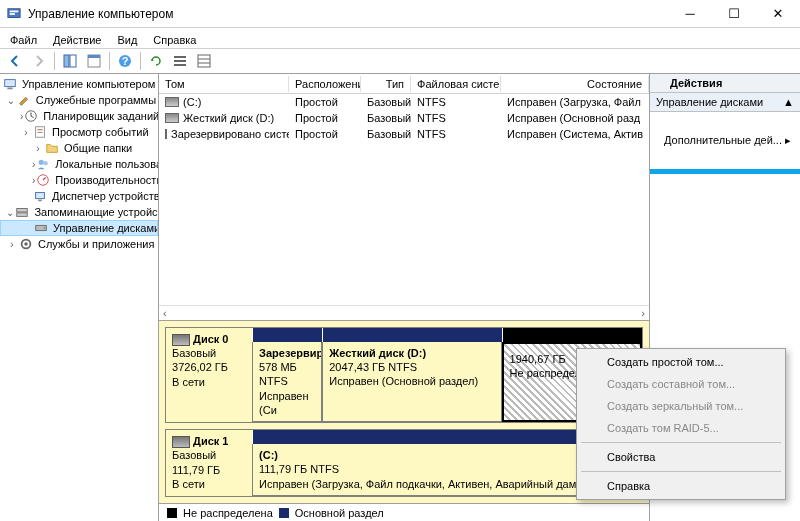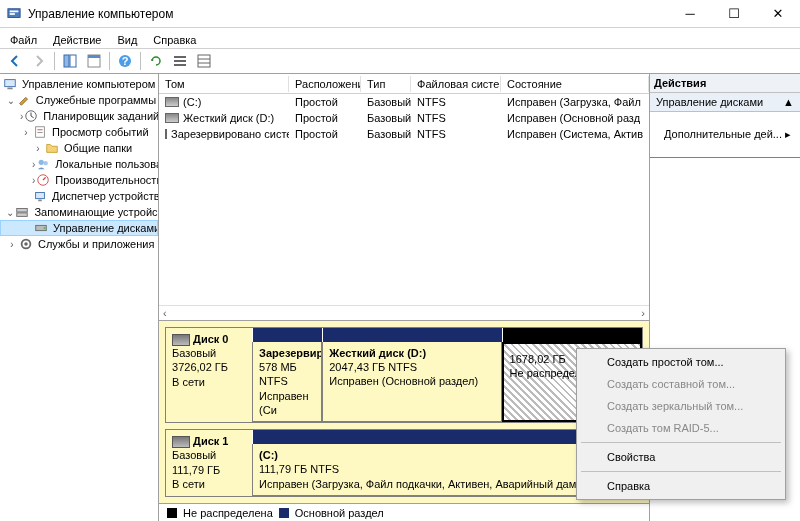--- a/index.html
+++ b/index.html
@@ -22,21 +22,21 @@
     .main { display: flex; height: calc(100% - 74px); }
     
     .tree-pane { width: 176px; border-right: 1px solid #a0a0a0; overflow: hidden; padding-top: 2px; }
     .tree-item { display: flex; align-items: center; height: 16px; padding: 1px 2px; white-space: nowrap; overflow: hidden; }
     .tree-arrow { width: 12px; text-align: center; color: #606060; font-size: 10px; }
     .tree-icon { width: 16px; height: 16px; margin-right: 4px; display: inline-flex; align-items: center; justify-content: center; flex-shrink: 0; }
     .tree-item.selected { background: #cce8ff; border: 1px solid #99d1ff; padding: 0 1px; }
     
     .center-pane { flex: 1; display: flex; flex-direction: column; border-right: 1px solid #a0a0a0; }
     
-    .vol-header { display: flex; height: 20px; border-bottom: 1px solid #d0d0d0; align-items: center; }
+    .vol-header { display: flex; height: 20px; border-bottom: 1px solid #d0d0d0; align-items: center; text-align: right; }
     .vol-header div { padding: 2px 6px; border-right: 1px solid #e0e0e0; white-space: nowrap; overflow: hidden; }
     .vol-list { flex: 1; overflow: hidden; }
     .vol-row { display: flex; height: 16px; align-items: center; }
     .vol-row div { padding: 0 6px; white-space: nowrap; overflow: hidden; }
     .vol-icon { width: 14px; height: 10px; background: linear-gradient(#888,#ccc); border: 1px solid #666; display: inline-block; margin-right: 4px; vertical-align: middle; }
     .c0 { width: 130px; display: flex; align-items: center; }
     .c1 { width: 72px; }
     .c2 { width: 50px; }
     .c3 { width: 90px; }
     .c4 { flex: 1; }
@@ -58,23 +58,23 @@
     .disk-box { border: 1px solid #808080; border-top: none; padding: 4px 6px; font-size: 11px; line-height: 1.3; overflow: hidden; }
     .disk-box .vname { font-weight: bold; white-space: nowrap; }
     .disk-box.hatched { background: repeating-linear-gradient(45deg, #fff, #fff 3px, #bbb 3px, #bbb 5px); }
     
     .legend { height: 18px; border-top: 1px solid #a0a0a0; display: flex; align-items: center; padding: 0 8px; gap: 6px; }
     .legend .sw { width: 10px; height: 10px; }
     .legend .sw.un { background: #000; }
     .legend .sw.pr { background: #1a2b6b; }
     
     .actions-pane { width: 150px; display: flex; flex-direction: column; }
-    .actions-header { background: #eef2f7; padding: 3px 4px; font-weight: bold; border-bottom: 1px solid #c0c0c0; }
+    .actions-header { background: #eef2f7; padding: 3px 20px; font-weight: bold; border-bottom: 1px solid #c0c0c0; }
     .actions-section { background: #eaf0f8; padding: 3px 6px; display: flex; justify-content: space-between; border-bottom: 1px solid #c0c0c0; }
-    .actions-item { padding: 16px 14px; border-bottom: 1px solid #0ea5e9; white-space: nowrap; overflow: hidden; }
+    .actions-item { padding: 22px 14px; border-bottom: 5px solid #0ea5e9; white-space: nowrap; overflow: hidden; }
     
     .context-menu { position: absolute; top: 348px; left: 576px; width: 210px; background: #f0f0f0; border: 1px solid #a0a0a0; box-shadow: 3px 3px 6px rgba(0,0,0,0.25); padding: 2px; z-index: 100; }
     .cm-item { padding: 5px 20px 5px 28px; white-space: nowrap; }
     .cm-item.disabled { color: #888; }
     .cm-sep { height: 1px; background: #c0c0c0; margin: 3px 2px; }
     
     .ico-svg { width: 14px; height: 14px; }
   </style>
 </head>
 <body>
@@ -337,21 +337,21 @@
               <div>578 МБ NTFS</div>
               <div>Исправен (Си</div>
             </div>
             <div class="disk-box" style="width:46%">
               <div class="vname">Жесткий диск  (D:)</div>
               <div>2047,43 ГБ NTFS</div>
               <div>Исправен (Основной раздел)</div>
             </div>
             <div class="disk-box hatched" style="width:36%;border:2px solid #000">
               <div style="height:4px"></div>
-              <div>1678,02 ГБ</div>
+              <div>1940,67 ГБ</div>
               <div>Не распределена</div>
             </div>
           </div>
         </div>
       </div>
 
       <div class="disk-row">
         <div class="disk-info">
           <div><span class="disk-icon"></span><span class="name">Диск 1</span></div>
           <div>Базовый</div>

